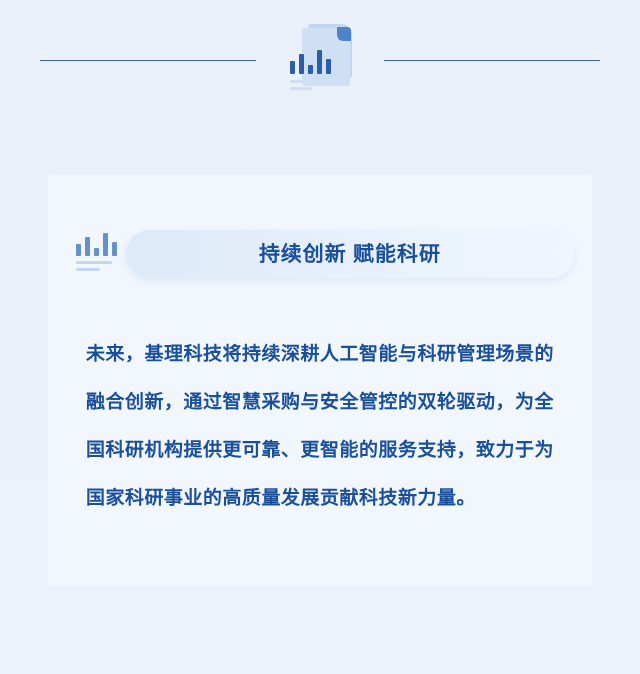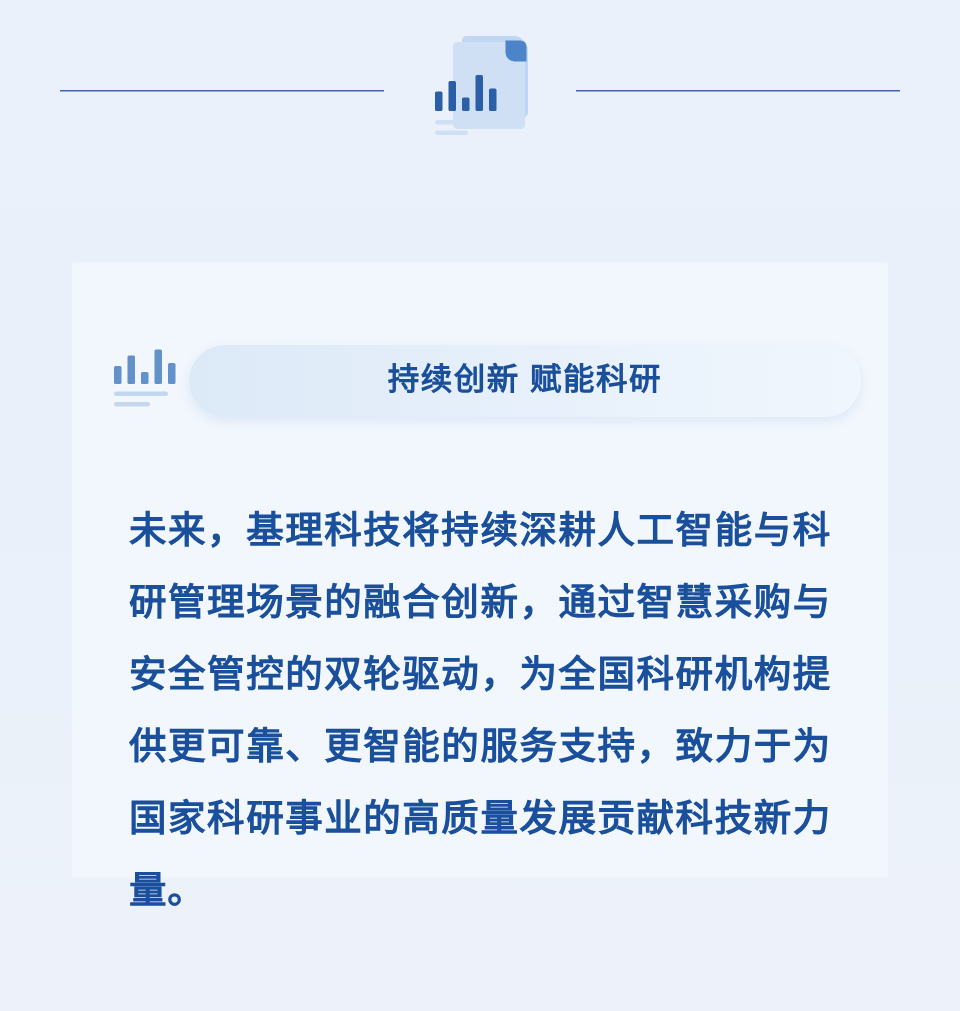--- a/index.html
+++ b/index.html
@@ -116,20 +116,21 @@
     background: #f2f7fd;
     border-radius: 2px;
     box-sizing: border-box;
   }
 
   
   .title-row {
     position: relative;
     margin-top: 55px;
     height: 58px;
+    font-family: Liberation Serif, serif;
   }
   .title-pill {
     position: absolute;
     left: 78px;
     top: 0;
     right: 18px;
     height: 48px;
     border-radius: 24px;
     background: linear-gradient(90deg, #dce9f7 0%, #e8f1fb 55%, #f0f6fd 100%);
     box-shadow: 0 3px 8px rgba(70,120,190,.12);
@@ -185,21 +186,21 @@
     border-radius: 2px;
   }
   .title-icon .ul.short {
     top: 36px;
     width: 24px;
   }
 
   
   .body-text {
     margin: 42px 38px 0 38px;
-    font-size: 25px;
+    font-size: 19px;
     font-weight: bold;
     line-height: 48px;
     color: #1a4f9b;
     letter-spacing: .5px;
     text-align: justify;
     text-justify: inter-ideograph;
   }
 </style>
 </head>
 <body>

